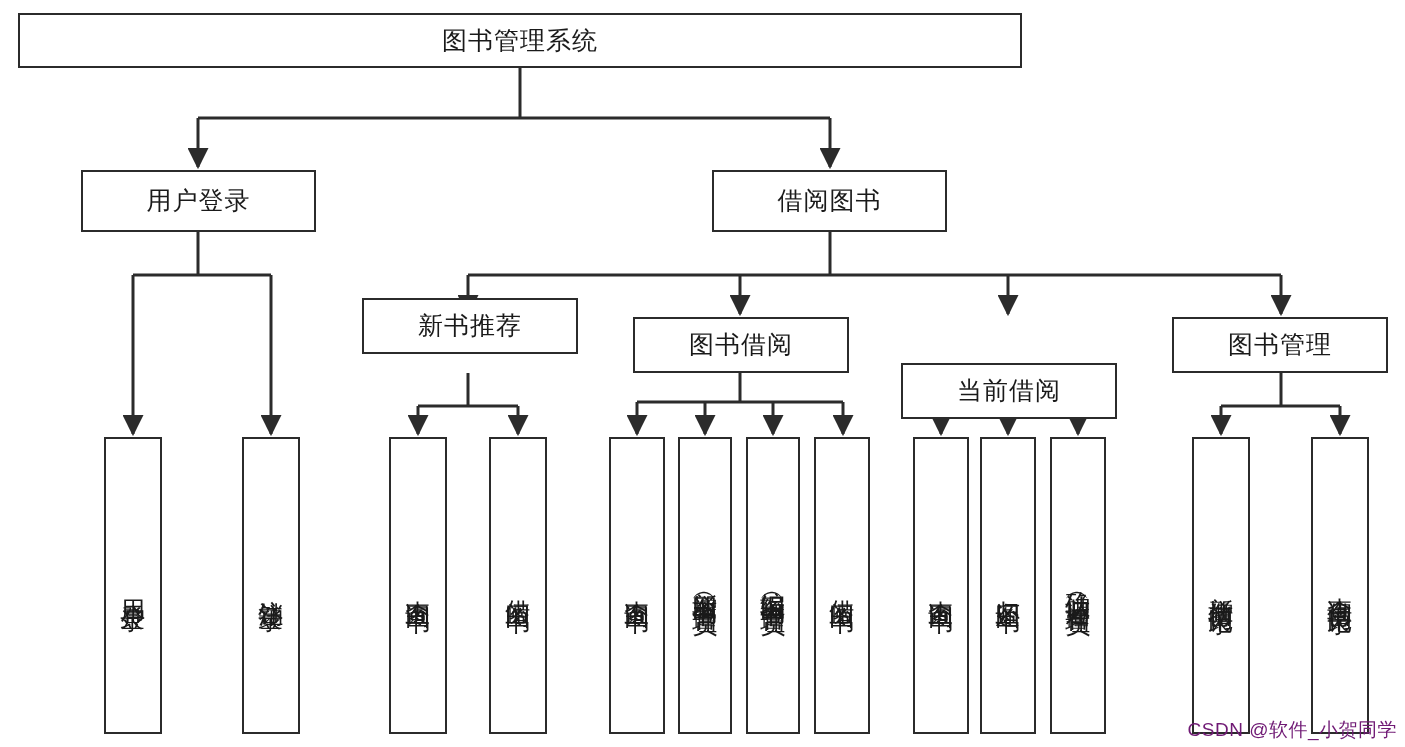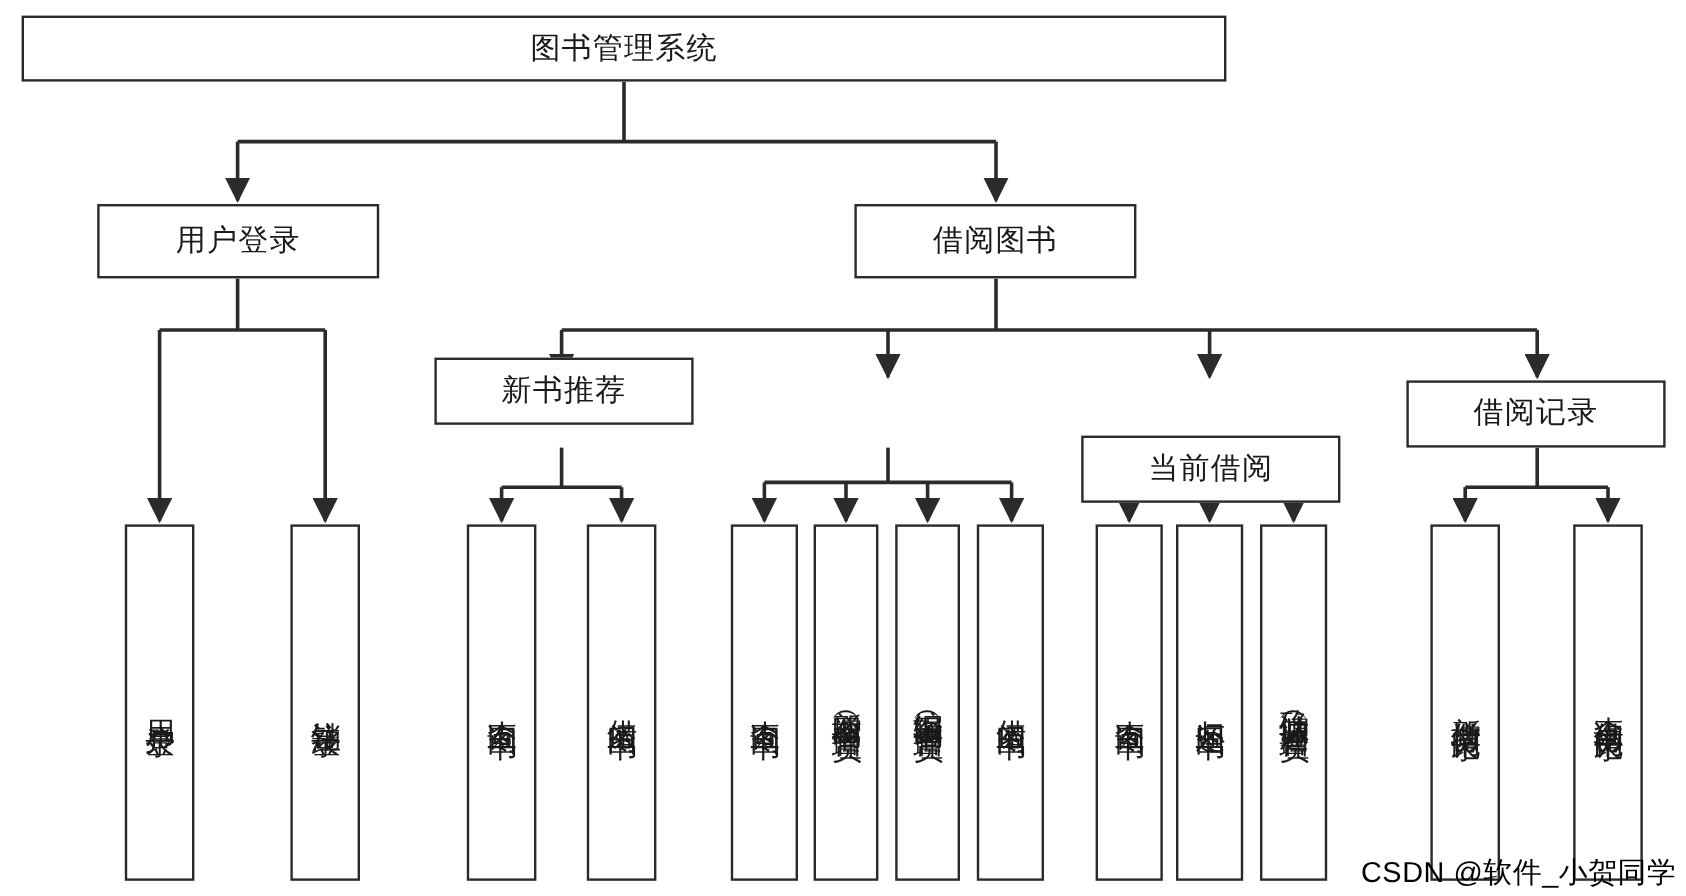--- a/index.html
+++ b/index.html
@@ -54,22 +54,22 @@
   }
   .node.vert span {
     display: block;
     writing-mode: vertical-rl;
     text-orientation: upright;
   }
   .watermark {
     position: absolute;
     right: 8px;
     bottom: 4px;
-    font-size: 24px;
-    color: #000000;
+    font-size: 19px;
+    color: #701a75;
     white-space: nowrap;
     letter-spacing: 0.5px;
   }
 </style>
 </head>
 <body>
 
 <div id="canvas">
 
   <svg id="wires" viewBox="0 0 1405 747">
@@ -131,25 +131,28 @@
   <div class="node horiz" style="left:81px; top:170px; width:235px; height:62px;">
     <span>用户登录</span>
   </div>
   <div class="node horiz" style="left:712px; top:170px; width:235px; height:62px;">
     <span>借阅图书</span>
   </div>
 
   <div class="node horiz" style="left:362px; top:298px; width:216px; height:56px;">
     <span>新书推荐</span>
   </div>
+  <div class="node horiz" style="left:633px; top:317px; width:216px; height:56px;">
+    <span>图书借阅</span>
+  </div>
   <div class="node horiz" style="left:901px; top:317px; width:216px; height:56px;margin-top:46px;">
     <span>当前借阅</span>
   </div>
   <div class="node horiz" style="left:1172px; top:317px; width:216px; height:56px;">
-    <span>借阅记录</span>
+    <span>图书管理</span>
   </div>
 
   <div class="node vert" style="left:104px; top:437px; width:58px; height:297px;">
     <span>用户登录</span>
   </div>
   <div class="node vert" style="left:242px; top:437px; width:58px; height:297px;">
     <span>注销登录</span>
   </div>
 
   <div class="node vert" style="left:389px; top:437px; width:58px; height:297px;">

